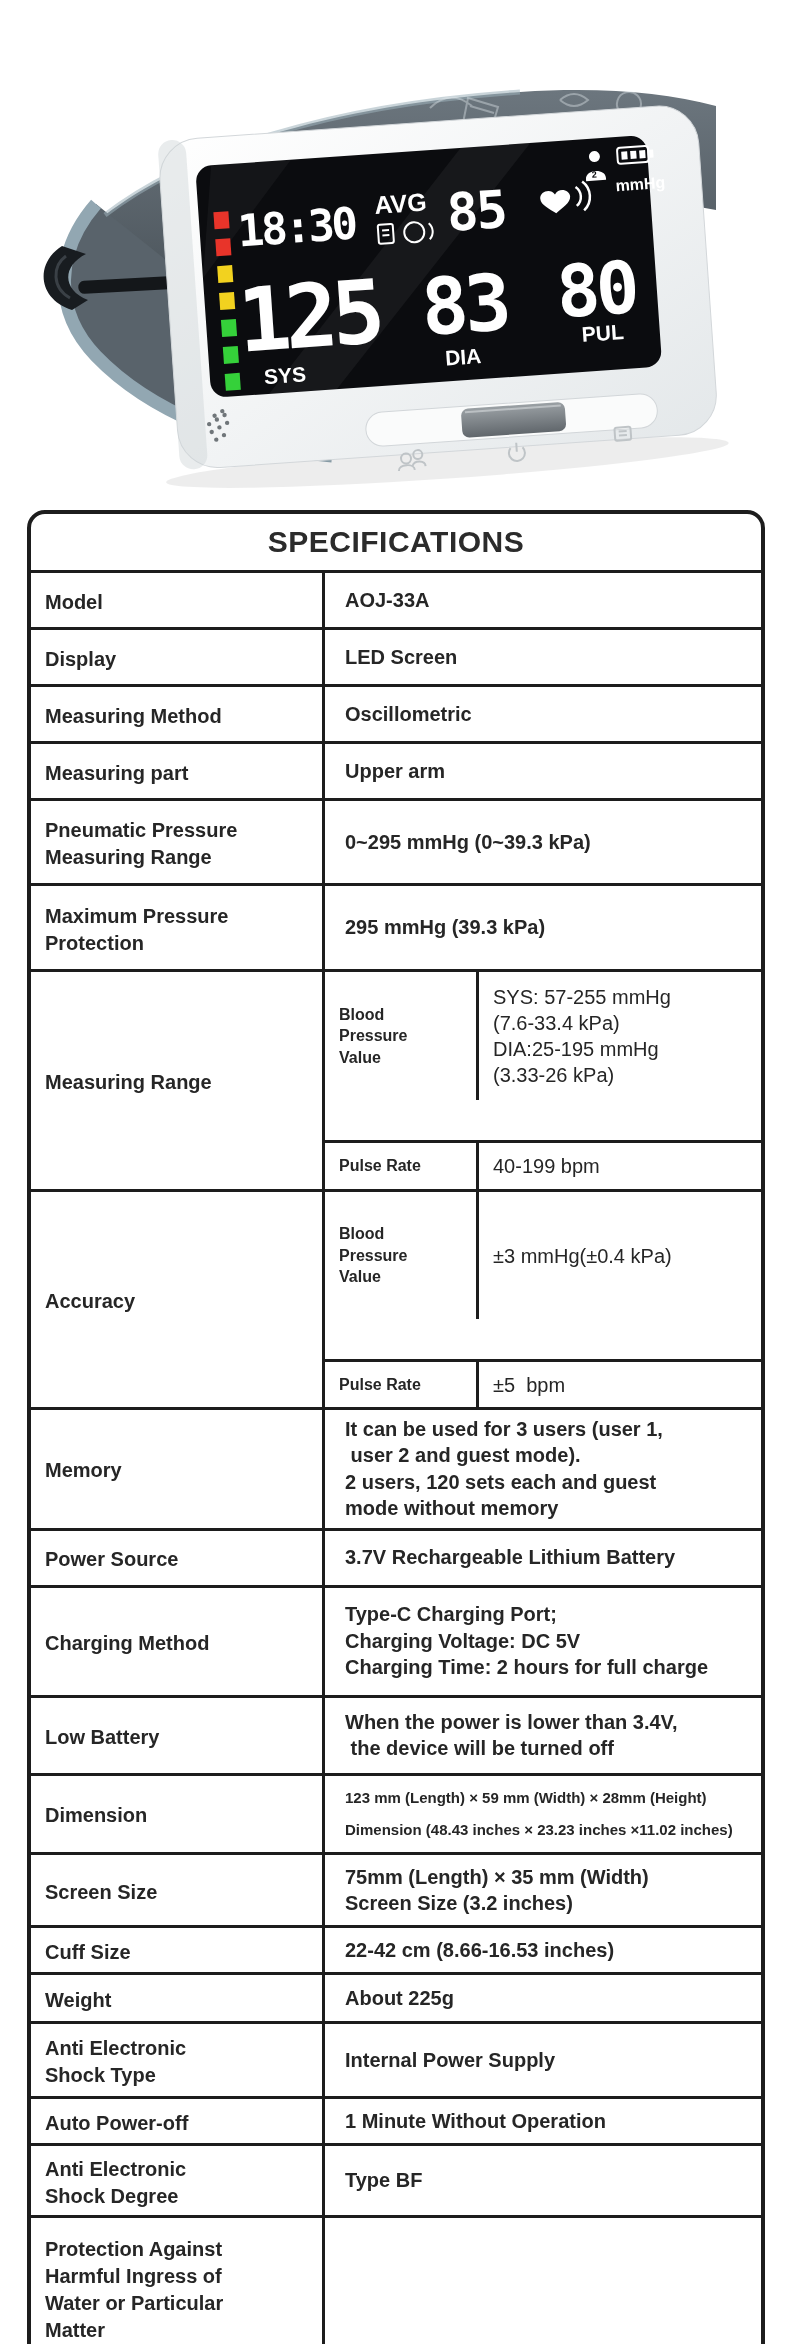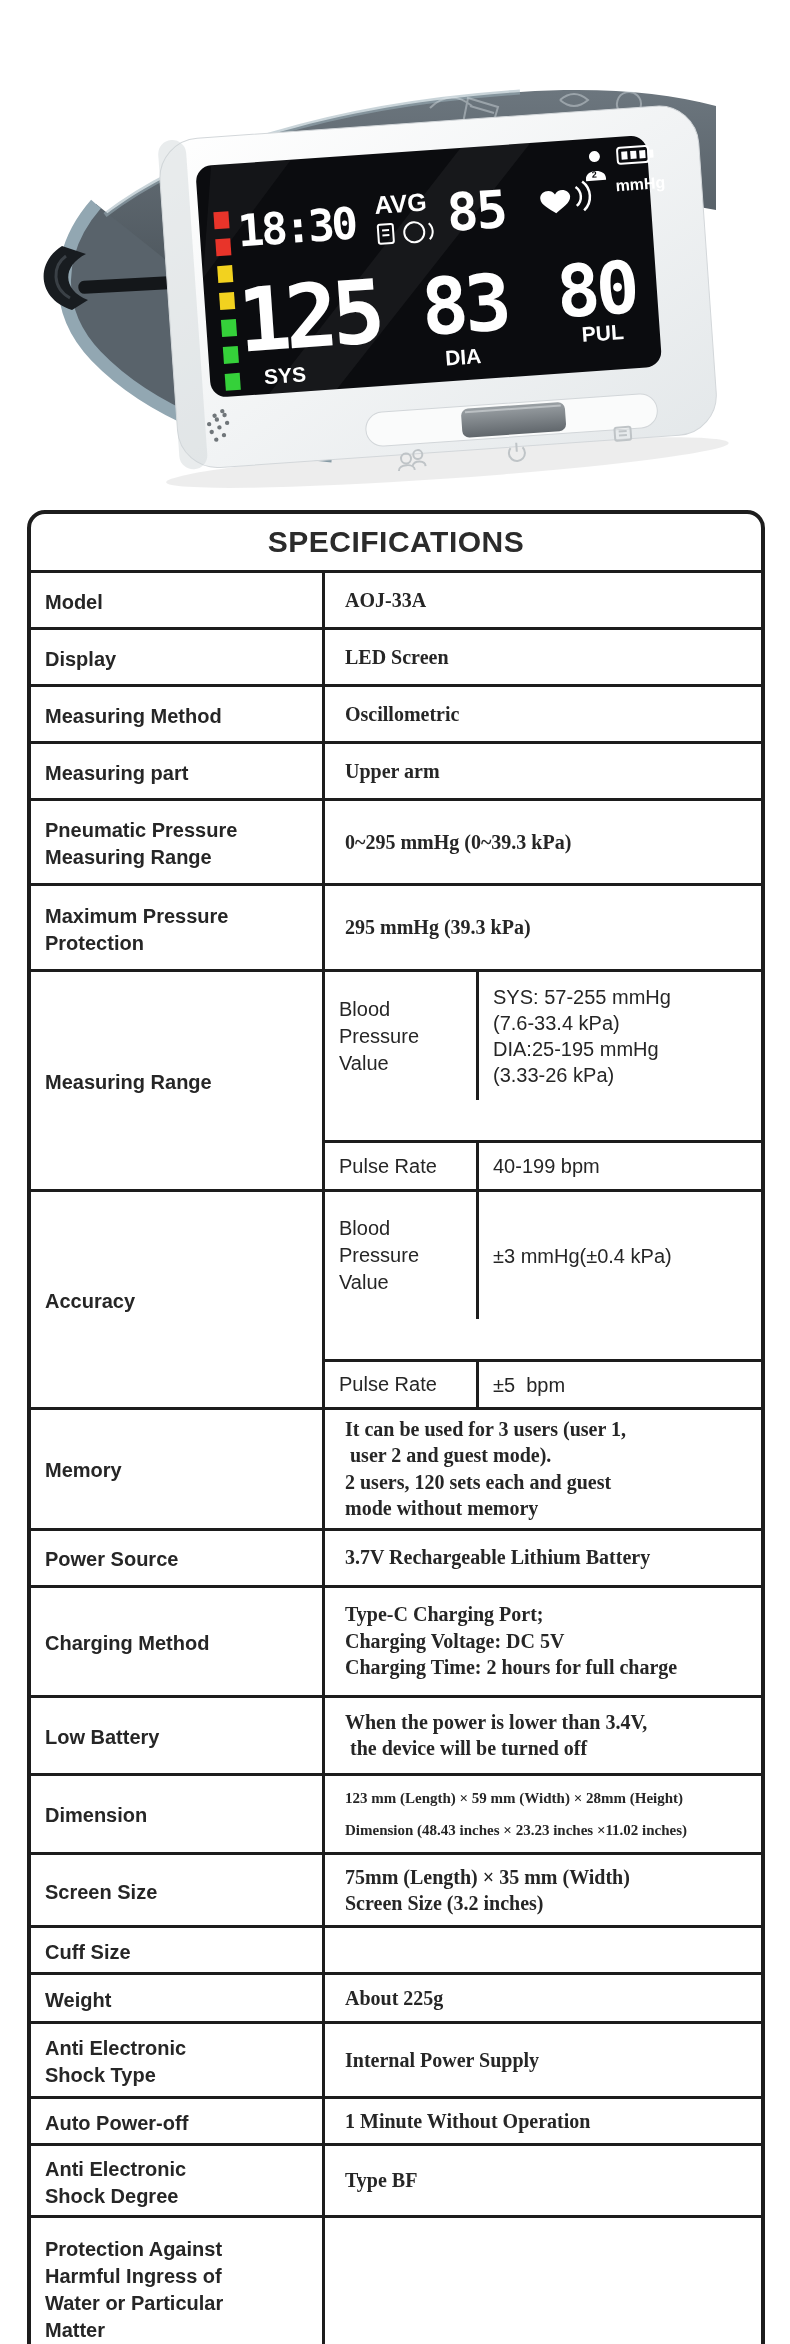--- a/index.html
+++ b/index.html
@@ -18,30 +18,30 @@
   .t-head{min-height:56px;display:flex;align-items:center;justify-content:center;}
   .t-title{font-size:30px;font-weight:700;letter-spacing:.5px;color:#2b2b2b;}
   .r,.rc{display:flex;border-top:3px solid #1d1d1d;min-height:var(--h);box-sizing:border-box;}
   .lbl{
     flex:0 0 294px;border-right:3px solid #1d1d1d;box-sizing:border-box;
     display:flex;align-items:center;padding:6px 10px 2px 14px;
     font-size:20px;font-weight:600;line-height:1.35;white-space:pre-wrap;
   }
   .val{
     flex:1;display:flex;align-items:center;padding:6px 8px 6px 20px;box-sizing:border-box;
-    font-size:20px;font-weight:600;line-height:1.32;white-space:pre-wrap;font-family:Liberation Serif, serif;
+    font-size:20px;font-weight:600;line-height:1.32;white-space:pre-wrap;
   }
   .val.small{font-size:15px;line-height:2.15;font-weight:600;}
   .subwrap{flex:1;display:flex;flex-direction:column;}
   .subrow{display:flex;flex:0 0 auto;min-height:var(--sh);box-sizing:border-box;}
   .subrow + .subrow{border-top:3px solid #1d1d1d;margin-top:40px;}
   .sub-k{
     flex:0 0 154px;border-right:3px solid #1d1d1d;box-sizing:border-box;
     display:flex;align-items:center;padding:6px 6px 6px 14px;
-    font-size:20px;font-weight:400;line-height:1.35;white-space:pre-wrap;
+    font-size:16px;font-weight:700;line-height:1.35;white-space:pre-wrap;
   }
   .sub-v{
     flex:1;display:flex;align-items:center;padding:6px 6px 6px 14px;box-sizing:border-box;
     font-size:20px;font-weight:400;line-height:1.3;white-space:pre-wrap;border-radius:25px;
   }
   .seg{font-family:"DejaVu Sans Mono",monospace;font-weight:bold;}
 </style>
 </head>
 <body>
 
@@ -279,20 +279,21 @@
       <div class="val small">123 mm (Length) × 59 mm (Width) × 28mm (Height)
 Dimension (48.43 inches × 23.23 inches ×11.02 inches)</div>
     </div>
     <div class="r" style="--h:73px">
       <div class="lbl">Screen Size</div>
       <div class="val">75mm (Length) × 35 mm (Width)
 Screen Size (3.2 inches)</div>
     </div>
     <div class="r" style="--h:47px">
       <div class="lbl">Cuff Size</div>
+      <div class="val">22-42 cm (8.66-16.53 inches)</div>
     </div>
     <div class="r" style="--h:49px">
       <div class="lbl">Weight</div>
       <div class="val">About 225g</div>
     </div>
     <div class="r" style="--h:75px">
       <div class="lbl">Anti Electronic
 Shock Type</div>
       <div class="val">Internal Power Supply</div>
     </div>

